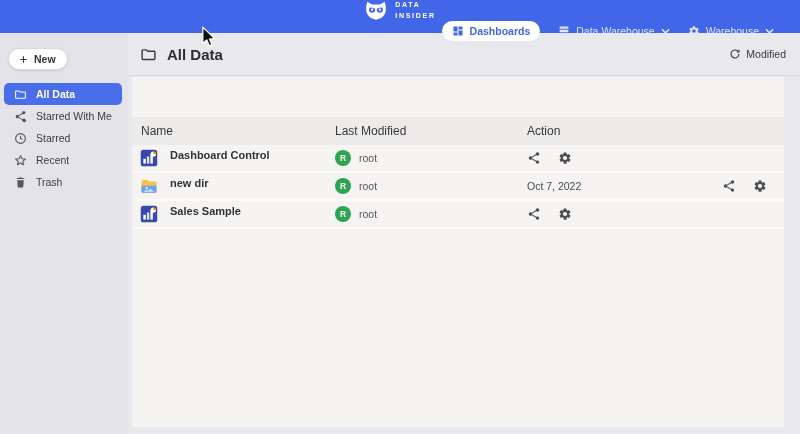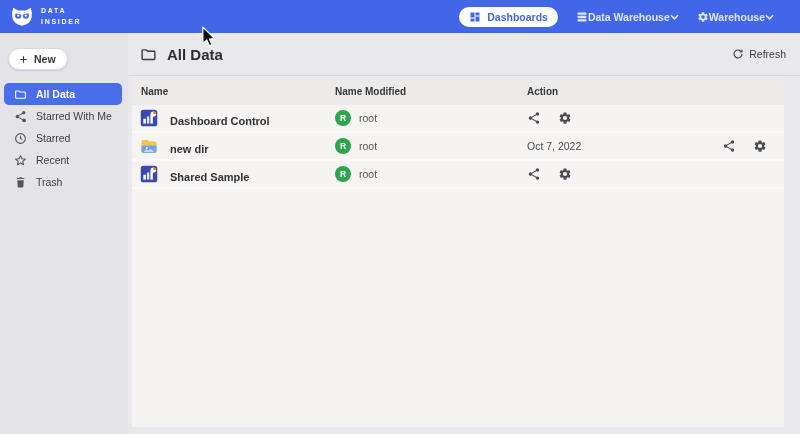--- a/index.html
+++ b/index.html
@@ -3,29 +3,29 @@
 <meta charset="utf-8">
 <style>
   * { margin:0; padding:0; box-sizing:border-box; }
   html,body { width:800px; height:434px; overflow:hidden;
     font-family:"Liberation Sans", sans-serif;
     background:var(--outer-bg,#e9e9ed); }
 
   
   .navbar { position:absolute; top:0; left:0; right:0; height:33px;
     background:var(--navbar-blue,#4166e8); display:flex; align-items:center;
-    padding:0 10px; z-index:5; }
+    padding:0 10px; z-index:5;flex-direction:column; }
   .brand { display:flex; align-items:center; gap:7px; }
   .brand-text { color:#fff; font-size:7px; font-weight:bold;
     letter-spacing:1.7px; line-height:1.5; }
   .nav-right { margin-left:auto; display:flex; align-items:center; gap:18px; padding-right:16px; }
   .nav-pill { background:#fff; color:var(--navbar-blue,#4166e8); font-weight:bold;
     font-size:10.5px; border-radius:12px; padding:4px 10px; display:flex; gap:6px;
     align-items:center; border:none; font-family:inherit; cursor:pointer; }
-  .nav-link { color:#e0e7fc; font-size:10.5px; font-weight:bold; display:flex; 
+  .nav-link { color:#e0e7fc; font-size:10.5px; font-weight:normal; display:flex; gap:6px;
     align-items:center; background:none; border:none; font-family:inherit; cursor:pointer; }
   .nav-link svg, .nav-pill svg { flex:none; }
 
   
   .sidebar { position:absolute; top:33px; left:0; width:128px; bottom:0;
     background:var(--sidebar-bg,#e3e3e8); }
   .new-btn { margin:15px 0 13px 8px; min-width:53px; height:22px; background:#fff;
     border-radius:11px; display:inline-flex; align-items:center; justify-content:center;
     gap:5px; font-size:10.5px; font-weight:bold; color:#333; border:1px solid #d9d9de;
     box-shadow:0 1px 2px rgba(0,0,0,.10); padding:0 11px 0 9px; font-family:inherit; cursor:pointer; }
@@ -47,26 +47,26 @@
     font-weight:bold; color:#2e2e31; }
   .mh-folder { width:17px; height:17px; color:#3c3c40; display:flex; }
   .refresh { margin-left:auto; display:flex; align-items:center; gap:5px;
     font-size:10.5px; color:#3a3a3e; background:none; border:none;
     font-family:inherit; cursor:pointer; }
   .refresh svg { width:12px; height:12px; }
 
   .panel { position:absolute; left:4px; right:16px; top:44px; bottom:7px;
     background:var(--panel-bg,#f5f4f2); }
   .grid-row { display:grid; grid-template-columns:203px 192px 195px 1fr; align-items:center; }
-  .thead { height:28px; background:var(--thead-bg,#ecebe9); font-size:10px;
-    font-weight:bold; color:#38383b; }
+  .thead { height:28px; background:var(--thead-bg,#ecebe9); font-size:12px;
+    font-weight:normal; color:#38383b;margin-top:40px; }
   .thead div:first-child { padding-left:9px; }
   .trow { height:28px; background:var(--panel-bg,#f5f4f2);
     border-bottom:2px solid #fbfaf8; font-size:10.5px; cursor:pointer; }
-  .name-cell { display:flex; align-items:flex-end; gap:12px; padding-left:8px;
+  .name-cell { display:flex; align-items:flex-start; gap:12px; padding-left:8px;
     font-weight:bold; color:#323235; font-size:11px; }
   .file-icon { width:18px; height:18px; flex:none; display:flex; }
   .file-icon svg { width:18px; height:18px; }
   .owner-cell { display:flex; align-items:center; gap:8px; color:#56565a; }
   .owner-badge { width:16px; height:16px; border-radius:50%;
     background:var(--badge-green,#2ea44f); color:#fff; font-size:8.5px; font-weight:bold;
     display:flex; align-items:center; justify-content:center; flex:none; }
   .date-cell { color:#4a4a4e; }
   .action-cell { display:flex; gap:17px; }
   .act { width:14px; height:14px; color:#4d4d52; display:flex; cursor:pointer; }
@@ -207,28 +207,28 @@
       </span>
       <span>All Data</span>
     </div>
     <button class="refresh">
       <span style="display:flex;">
         <svg viewBox="0 0 24 24" fill="none" stroke="currentColor" stroke-width="2.2">
           <path d="M20 12a8 8 0 1 1-2.4-5.7"></path>
             <path d="M20 3.5v4.3h-4.3" stroke-linejoin="round"></path>
         </svg>
       </span>
-      <span>Refresh</span>
+      <span>Modified</span>
     </button>
   </div>
 
   <div class="panel">
     <div class="grid-row thead">
       <div>Name</div>
-      <div>Name Modified</div>
+      <div>Last Modified</div>
       <div>Action</div>
     </div>
     <div>
   <div class="grid-row trow">
     <div class="name-cell">
       <span class="file-icon icon-dashboard" style="display: flex;">
         <svg viewBox="0 0 24 24">
           <rect x="1" y="1" width="22" height="22" rx="3.5" fill="#3949ab"></rect>
           <rect x="4.5" y="13" width="3.2" height="6.5" fill="#ffffff"></rect>
           <rect x="9.2" y="10" width="3.2" height="9.5" fill="#dfe3f5"></rect>
@@ -296,21 +296,21 @@
         <svg viewBox="0 0 24 24">
           <rect x="1" y="1" width="22" height="22" rx="3.5" fill="#3949ab"></rect>
           <rect x="4.5" y="13" width="3.2" height="6.5" fill="#ffffff"></rect>
           <rect x="9.2" y="10" width="3.2" height="9.5" fill="#dfe3f5"></rect>
           <rect x="13.9" y="7" width="3.2" height="12.5" fill="#ffffff"></rect>
           <circle cx="17.8" cy="6.8" r="3.6" fill="#ffffff"></circle>
           <path d="M17.8 6.8 V3.2 A3.6 3.6 0 0 1 21.4 6.8 Z" fill="#f57c00"></path>
         </svg>
       </span>
 
-      <span>Shared Sample</span>
+      <span>Sales Sample</span>
     </div>
     <div class="owner-cell">
       <span class="owner-badge">R</span>
       <span>root</span>
     </div>
     <div class="action-cell">
       <span class="act">
         <svg viewBox="0 0 24 24" fill="currentColor">
           <path d="M18 16.1c-.76 0-1.44.3-1.96.77L8.9 12.7c.05-.23.1-.46.1-.7s-.05-.47-.1-.7l7.05-4.11c.54.5 1.25.81 2.05.81a3 3 0 1 0-3-3c0 .24.04.47.09.7L8.04 9.81A3 3 0 1 0 8.1 14.2l7.12 4.16c-.05.21-.08.43-.08.65a2.93 2.93 0 1 0 2.92-2.92z"></path>
         </svg>

